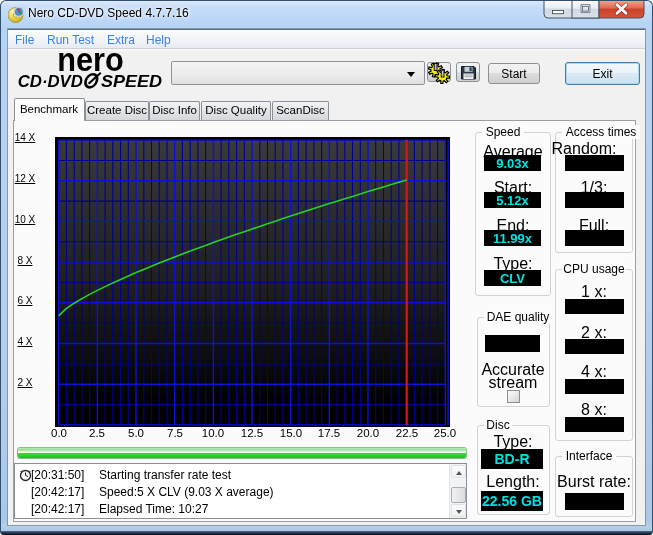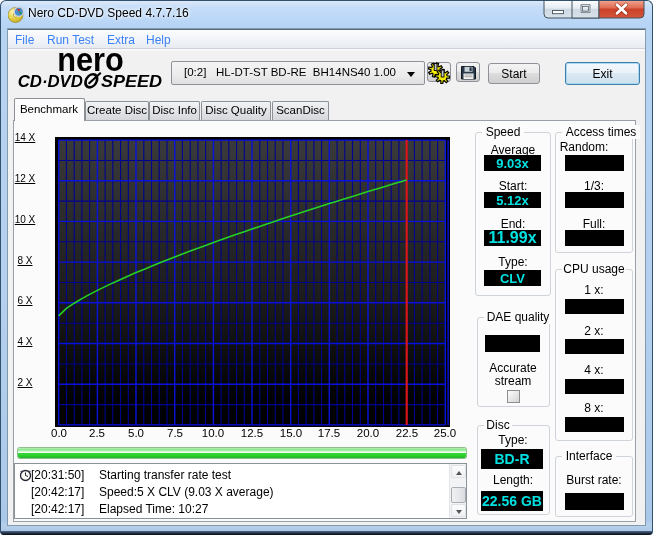--- a/index.html
+++ b/index.html
@@ -14,21 +14,21 @@
 #menubar { left:8px; top:30px; width:637px; height:19px; background:linear-gradient(180deg,#fbfcfd,#eef1f6 70%,#e7ebf2); border-bottom:1px solid #cdd2da; box-shadow:0 2px 0 #f8f8f8; }
 .mi { position:absolute; top:3px; font-size:12px; color:#3b82f6; }
 #tabrow { z-index:5; }
 .tab { white-space:nowrap; top:101px; height:19px; background:linear-gradient(180deg,#f2f3f4,#e0e2e5 60%,#d5d8db); border:1px solid #8c9097; border-bottom:none; border-radius:2px 2px 0 0; font-size:11.5px; text-align:center; padding-top:2px; color:#000; z-index:5; }
 .tabact { top:98px; height:23px; background:#fcfcfc; z-index:7; padding-top:4px; }
 #pane { left:13px; top:120px; width:623px; height:402px; background:#fbfbfb; border:1px solid #9aa0a8; z-index:4; }
 .ylab { left:5px; width:40px; text-align:center; font-size:10px; color:#000; z-index:8;text-decoration:underline; }
 .xlab { top:427px; width:40px; text-align:center; font-size:11.5px; color:#000; z-index:8; }
 .grp { border:1px solid #cfd4da; border-radius:3px; z-index:8; }
 .glab { font-size:12px; color:#000; background:#fcfcfc; text-align:center; z-index:9; white-space:nowrap; }
-.lbl { width:120px; text-align:center; font-size:12px; color:#000; z-index:9; white-space:nowrap; }
+.lbl { width:120px; text-align:center; font-size:16px; color:#000; z-index:9; white-space:nowrap; }
 .bbox { background:#000; color:#00e2e2; font-weight:bold; text-align:center; z-index:9; display:flex; align-items:center; justify-content:center; }
 .cbx { width:13px; height:13px; background:linear-gradient(135deg,#fdfdfd,#d4d4d4); border:1px solid #8e8e8e; z-index:9; }
 #progress { left:18px; top:448px; width:448px; height:10px; border-radius:2px; z-index:8;
   background:linear-gradient(180deg,#b4f0b4 0%,#89e889 18%,#d9f8d9 36%,#f4fff4 45%,#35d835 52%,#2ccf2c 78%,#23b82a 95%,#1da125 100%);
   box-shadow:0 0 0 1px #8fbf8f; }
 #logbox { left:14px; top:463px; width:453px; height:56px; background:#fff; border:1px solid #8a9097; z-index:8; font-size:12px; color:#000;text-align:right; }
 .logln { position:absolute; left:0; white-space:nowrap; }
 .lts { position:absolute; left:16px; }
 .lmsg { position:absolute; left:84px; }
 #sbar { position:absolute; right:0px; top:0px; width:17px; height:54px; background:#f2f3f5; border-left:1px solid #e2e4e8; }
@@ -97,21 +97,20 @@
 <g font-family="Liberation Sans" font-size="17" font-weight="bold" font-style="italic">
 <text x="3.8" y="40.9" textLength="65" lengthAdjust="spacingAndGlyphs">CD·DVD</text>
 <text x="87.1" y="40.9" textLength="61" lengthAdjust="spacingAndGlyphs">SPEED</text>
 </g>
 <g transform="translate(77.3,34.8) skewX(-14)">
 <ellipse cx="0" cy="0" rx="5.6" ry="6.6" fill="none" stroke="#000" stroke-width="2.6"></ellipse>
 <line x1="-2" y1="3" x2="7.5" y2="-8" stroke="#000" stroke-width="2.4"></line>
 </g>
 </svg>
 <div class="abs" id="combo">
-    <span style="position:absolute;left:12px;top:4px">[0:2] &nbsp;&nbsp;HL-DT-ST BD-RE &nbsp;BH14NS40 1.00</span>
 <span class="tri" style="right:9px;top:10px;border-left:4px solid transparent;border-right:4px solid transparent;border-top:5px solid #000"></span>
   </div>
 <div class="abs btn" style="left:427px;top:62px;width:24px;height:20px">
     <svg width="23" height="22" style="margin-top:2px">
 <path d="M14.6 9.1 L14.0 11.1 L11.4 10.4 L10.6 11.4 L11.7 13.8 L9.9 14.8 L8.6 12.5 L7.3 12.6 L6.4 15.1 L4.4 14.5 L5.1 11.9 L4.1 11.1 L1.7 12.2 L0.7 10.4 L3.0 9.1 L2.9 7.8 L0.4 6.9 L1.0 4.9 L3.6 5.6 L4.4 4.6 L3.3 2.2 L5.1 1.2 L6.4 3.5 L7.7 3.4 L8.6 0.9 L10.6 1.5 L9.9 4.1 L10.9 4.9 L13.3 3.8 L14.3 5.6 L12.0 6.9 L12.1 8.2 Z" fill="#f8ee00" stroke="#000" stroke-width="1.2"></path>
 <rect x="6.2" y="1.5" width="2.8" height="7" fill="#c0c4ce" stroke="#000" stroke-width="0.9"></rect>
 <path d="M21.7 14.2 L21.5 16.2 L18.8 16.1 L18.2 17.2 L19.8 19.4 L18.2 20.7 L16.4 18.7 L15.2 19.0 L14.8 21.7 L12.8 21.5 L12.9 18.8 L11.8 18.2 L9.6 19.8 L8.3 18.2 L10.3 16.4 L10.0 15.2 L7.3 14.8 L7.5 12.8 L10.2 12.9 L10.8 11.8 L9.2 9.6 L10.8 8.3 L12.6 10.3 L13.8 10.0 L14.2 7.3 L16.2 7.5 L16.1 10.2 L17.2 10.8 L19.4 9.2 L20.7 10.8 L18.7 12.6 L19.0 13.8 Z" fill="#f8ee00" stroke="#000" stroke-width="1.2"></path>
 <rect x="13.2" y="8" width="2.8" height="7" fill="#c0c4ce" stroke="#000" stroke-width="0.9"></rect>
 </svg>
   </div>
@@ -173,21 +172,21 @@
 <div class="abs lbl" style="left:453px;top:143px">Average</div>
 <div class="abs bbox" style="left:484px;top:155px;width:57px;height:16px">
     <span style="font-size:13px">9.03x</span>
   </div>
 <div class="abs lbl" style="left:453px;top:179px">Start:</div>
 <div class="abs bbox" style="left:484px;top:192px;width:57px;height:16px">
     <span style="font-size:13px">5.12x</span>
   </div>
 <div class="abs lbl" style="left:453px;top:217px">End:</div>
 <div class="abs bbox" style="left:484px;top:230px;width:57px;height:16px">
-    <span style="font-size:16px">11.99x</span>
+    <span style="font-size:13px">11.99x</span>
   </div>
 <div class="abs lbl" style="left:453px;top:255px">Type:</div>
 <div class="abs bbox" style="left:484px;top:270px;width:57px;height:16px">
     <span style="font-size:13px">CLV</span>
   </div>
 <div class="abs grp" style="left:555px;top:132px;width:78px;height:121px"></div>
 <div class="abs glab" style="left:562px;top:125px;width:78px">Access times</div>
 <div class="abs lbl" style="left:524px;top:140px">Random:</div>
 <div class="abs bbox" style="left:565px;top:155px;width:59px;height:16px"></div>
 <div class="abs lbl" style="left:534px;top:179px">1/3:</div>

